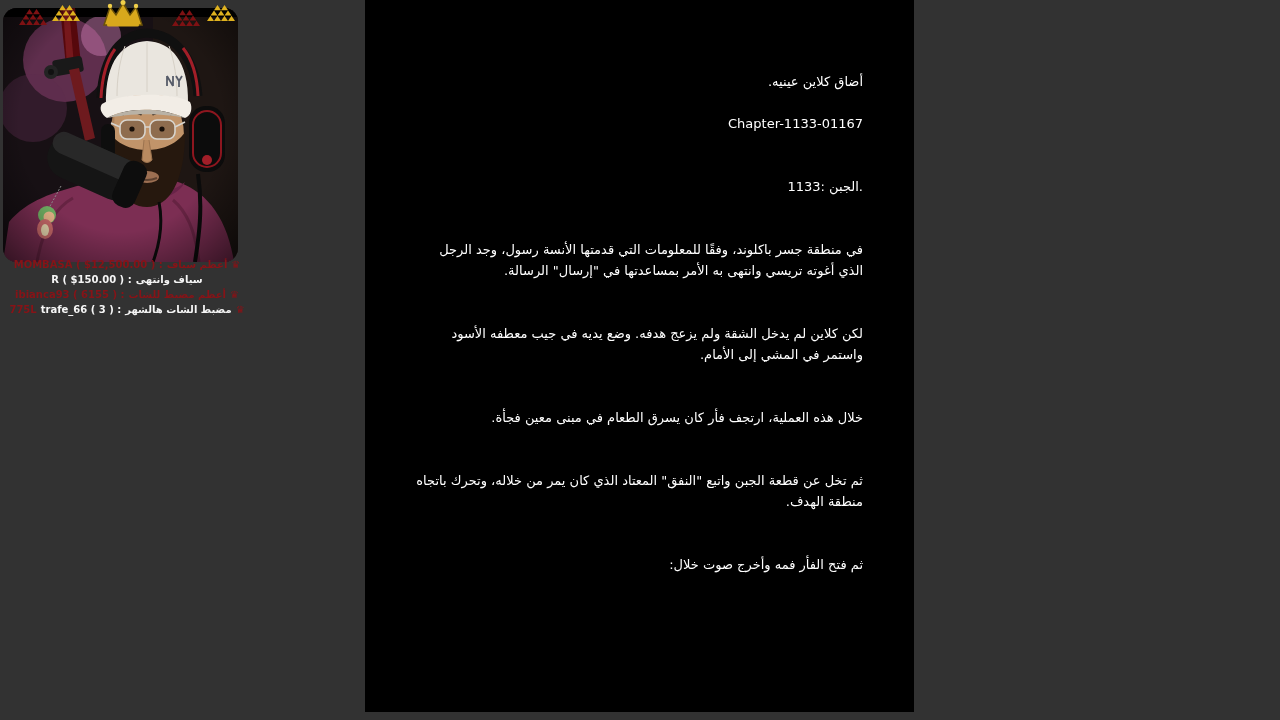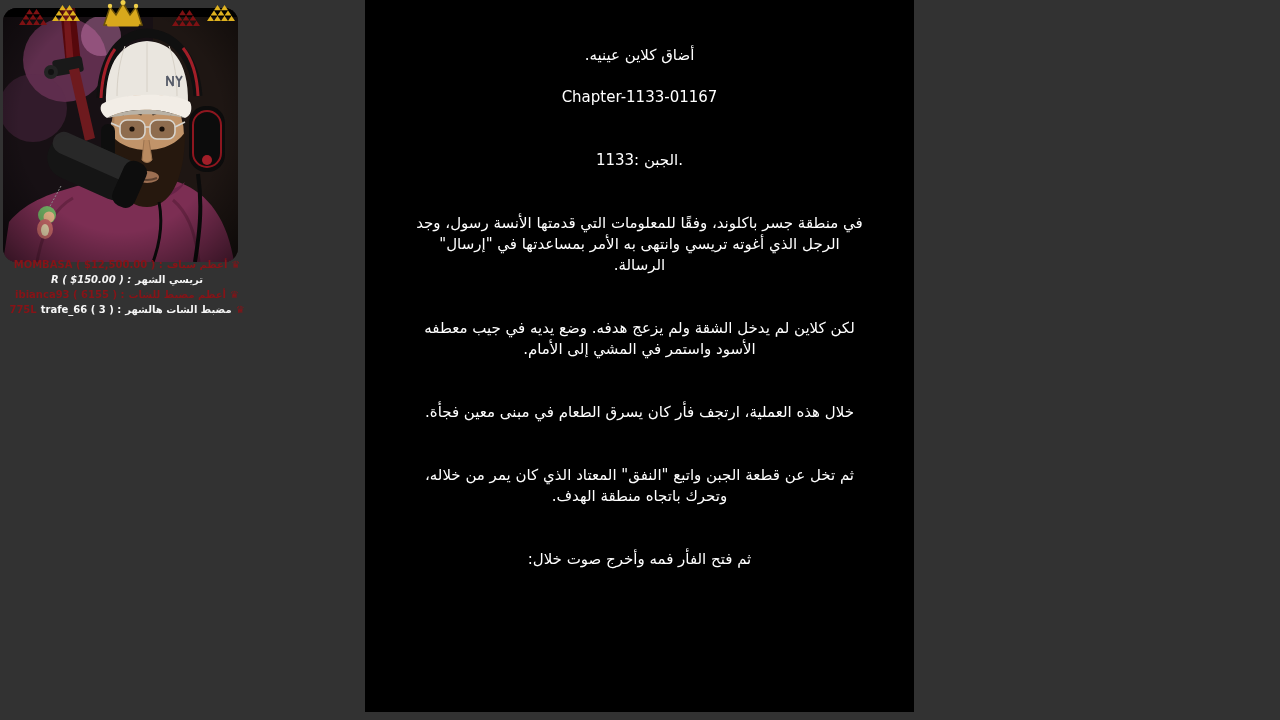--- a/index.html
+++ b/index.html
@@ -1,22 +1,22 @@
 <!DOCTYPE html>
 <html><head>
 <meta charset="utf-8">
 <style>
   html,body{margin:0;padding:0}
   body{background:#323232;font-family:"DejaVu Sans",sans-serif}
   .stage{position:relative;width:1280px;height:720px;overflow:hidden;background:#323232}
 
   
   .reader-panel{position:absolute;left:365px;top:0;width:549px;height:712px;background:#000}
-  .reader-content{position:absolute;top:45px;right:51px;width:447px;color:#fff;
-                  font-size:15px;line-height:21px;text-align:center}
+  .reader-content{position:absolute;top:71px;right:51px;width:447px;color:#fff;
+                  font-size:13px;line-height:21px;text-align:right}
   .reader-content p{margin:0 0 42px 0}
   .reader-content p.small-gap{margin-bottom:21px}
 
   
   .webcam{position:absolute;left:3px;top:8px;width:235px;height:254px;border-radius:14px;
           overflow:hidden;background:#171014}
   .webcam svg{display:block}
   .cam-decor{position:absolute;left:3px;top:0;width:235px;height:36px;pointer-events:none}
   .decor{position:absolute}
 
@@ -183,22 +183,22 @@
         </svg></div>
     </div>
 
   <div class="stats" id="stats">
       <div class="stat-row">
         <span dir="ltr" style="color: rgb(135, 19, 23);">MOMBASA ( $12,500.00 ) :</span>
         <span dir="rtl" style="color: rgb(135, 19, 23);">أعظم سياف</span>
         <span dir="ltr" style="color: rgb(135, 19, 23);">♛</span>
       </div>
       <div class="stat-row">
-        <span dir="ltr" style="color: rgb(245, 245, 245); font-style: italic;">R ( $150.00 ) :</span>
-        <span dir="rtl" style="color: rgb(245, 245, 245);">تريسي الشهر</span>
+        <span dir="ltr" style="color: rgb(245, 245, 245);">R ( $150.00 ) :</span>
+        <span dir="rtl" style="color: rgb(245, 245, 245);">سياف وانتهى</span>
       </div>
       <div class="stat-row">
         <span dir="ltr" style="color: rgb(135, 19, 23);">ibianca93 ( 6155 ) :</span>
         <span dir="rtl" style="color: rgb(135, 19, 23);">أعظم مضبط للشات</span>
         <span dir="ltr" style="color: rgb(135, 19, 23);">♛</span>
       </div>
       <div class="stat-row">
         <span dir="ltr" style="color: rgb(135, 19, 23);">775L</span>
         <span dir="ltr" style="color: rgb(245, 245, 245);">trafe_66 ( 3 ) :</span>
         <span dir="rtl" style="color: rgb(245, 245, 245);">مضبط الشات هالشهر</span>

